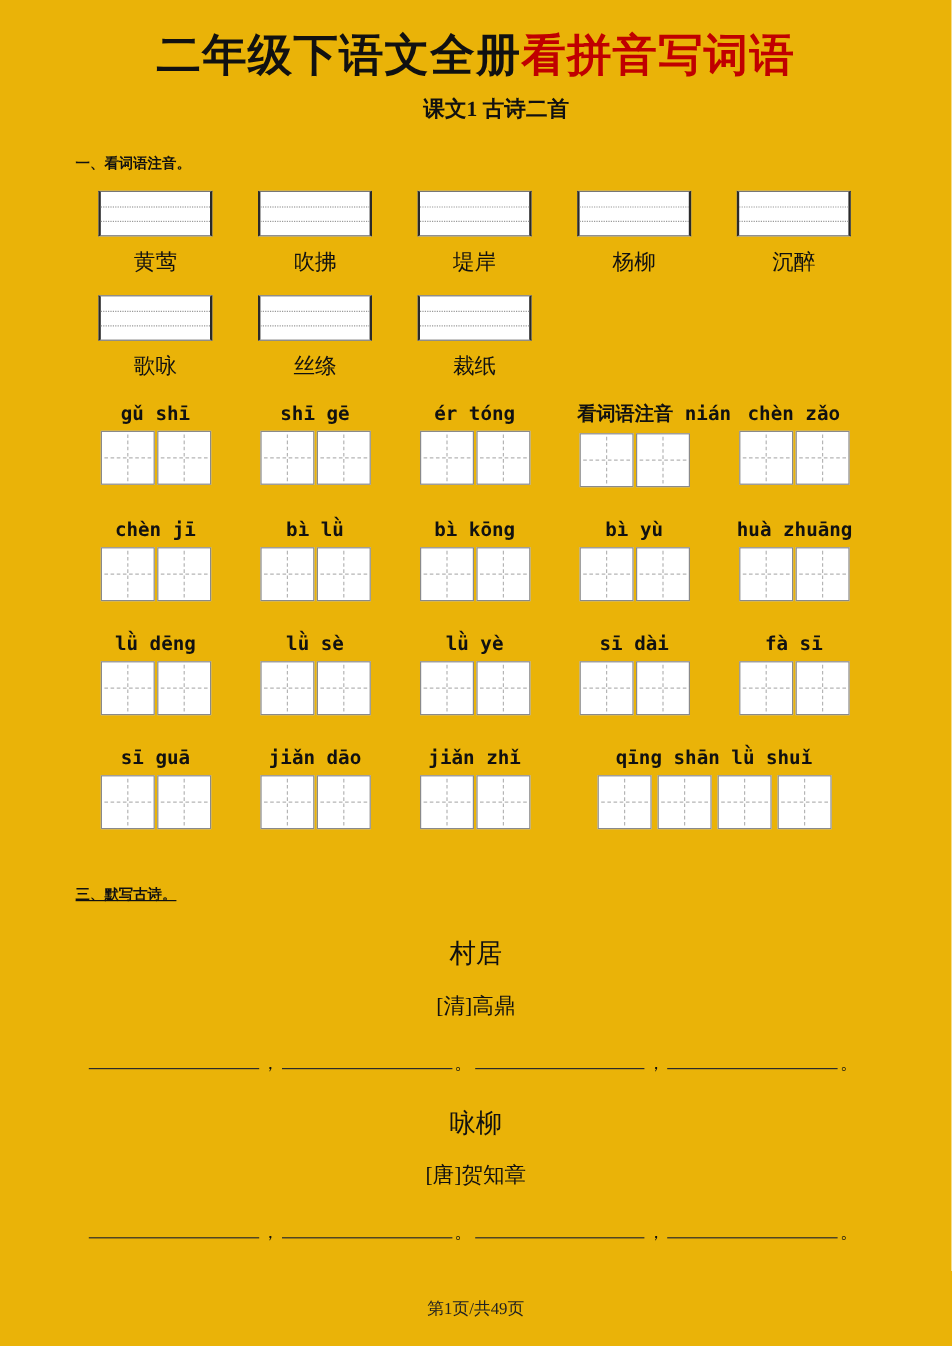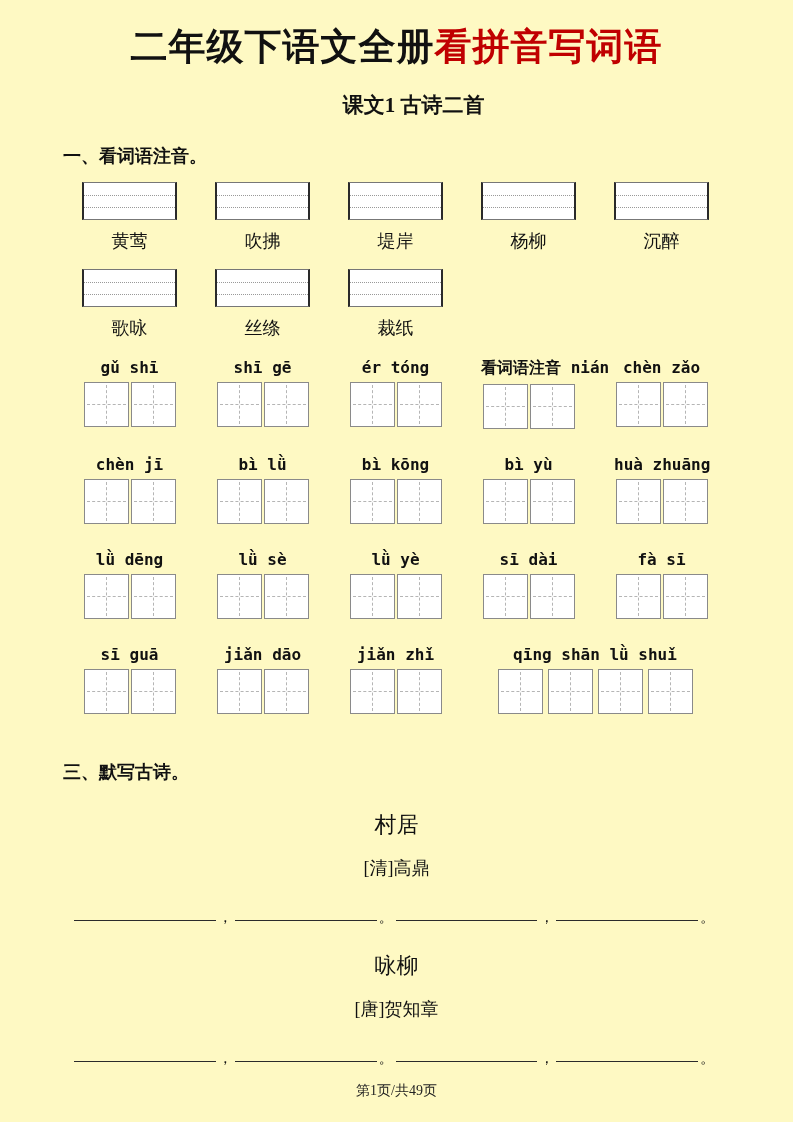--- a/index.html
+++ b/index.html
@@ -1,26 +1,26 @@
 <!DOCTYPE html>
 <html><head>
 <meta charset="utf-8">
 <style>
   html,body{margin:0;padding:0;background:#fff;}
   body{width:793px;height:1122px;font-family:"Liberation Serif",serif;color:#111;}
-  .page{position:relative;width:793px;height:1122px;overflow:hidden;background:#fef9c3;}
+  .page{position:relative;width:793px;height:1122px;overflow:hidden;background:#eab308;}
 
   .title{text-align:center;margin-top:26px;font-size:37px;font-weight:bold;line-height:1.15;letter-spacing:1px;}
   .title .red{color:#c00000;}
-  .subtitle{text-align:center;font-size:21px;font-weight:bold;margin-top:22px;padding-left:34px;}
-
-  .sec-heading{margin:0 0 0 63px;font-size:18px;font-weight:bold;}
+  .subtitle{text-align:center;font-size:18px;font-weight:bold;margin-top:10px;padding-left:34px;}
+
+  .sec-heading{margin:0 0 0 63px;font-size:12px;font-weight:bold;}
   .sec1-heading{margin-top:25px;}
   .sec2-heading{margin-top:36px;}
-  .sec3-heading{margin-top:46px;}
+  .sec3-heading{margin-top:46px;text-decoration:underline;}
 
   .grid5{display:grid;grid-template-columns:repeat(5,95px);column-gap:38px;margin-left:82px;}
   .row-boxes{margin-top:14px;}
   .row-boxes2{margin-top:16px;}
 
   
   .plb{height:38px;border:1px solid #777;border-left:2px solid #2a2a2a;border-right:2px solid #2a2a2a;position:relative;box-sizing:border-box;background:#fff;}
   .plb::before{content:"";position:absolute;left:0;right:0;top:12px;border-top:1px dotted #999;}
   .plb::after{content:"";position:absolute;left:0;right:0;top:24px;border-top:1px dotted #999;}
   .word{text-align:center;margin-top:9px;font-size:18px;}

